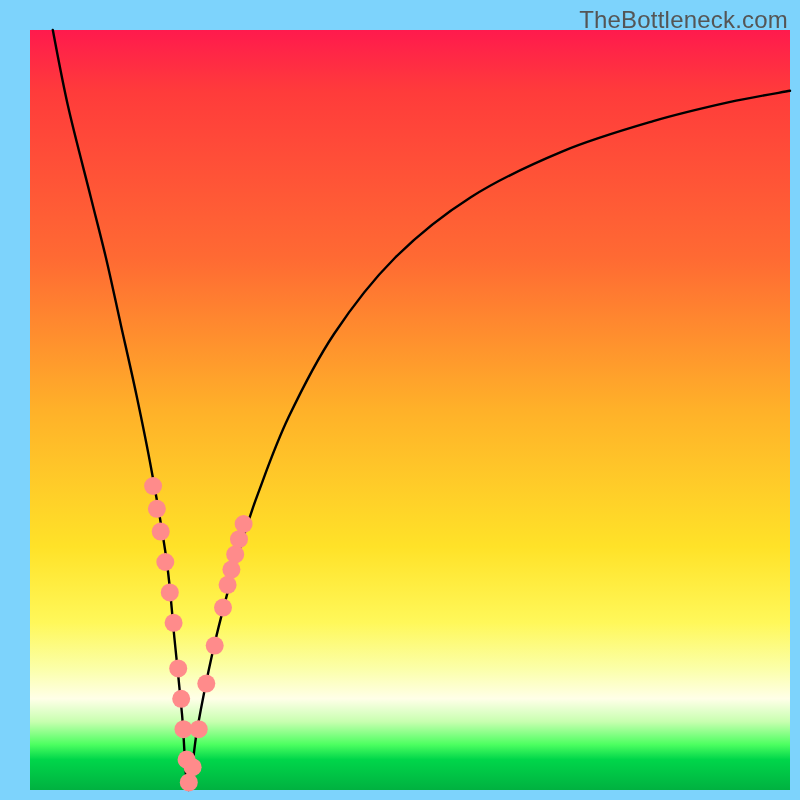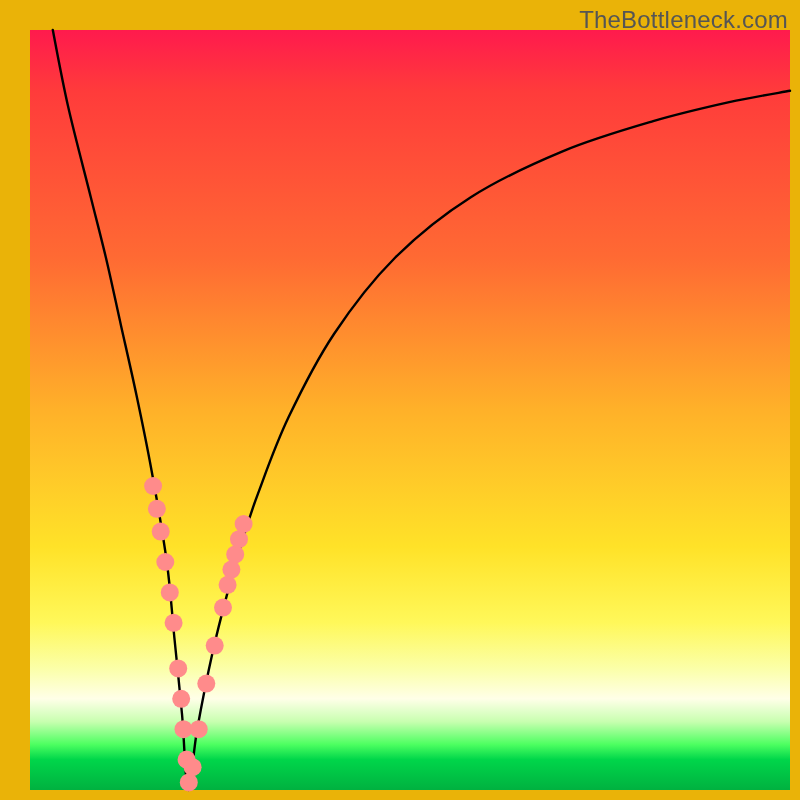--- a/index.html
+++ b/index.html
@@ -8,21 +8,21 @@
     width: 800px;
     height: 800px;
     overflow: hidden;
     background: #000;
     font-family: Arial, Helvetica, sans-serif;
   }
   .frame {
     position: absolute;
     left: 0; top: 0;
     width: 800px; height: 800px;
-    background: #eab308;
+    background: #7dd3fc;
   }
   .plot-area {
     position: absolute;
     left: 30px;
     top: 30px;
     width: 760px;
     height: 760px;
     
     background: linear-gradient(to bottom,
       #ff1a4d 0%,

